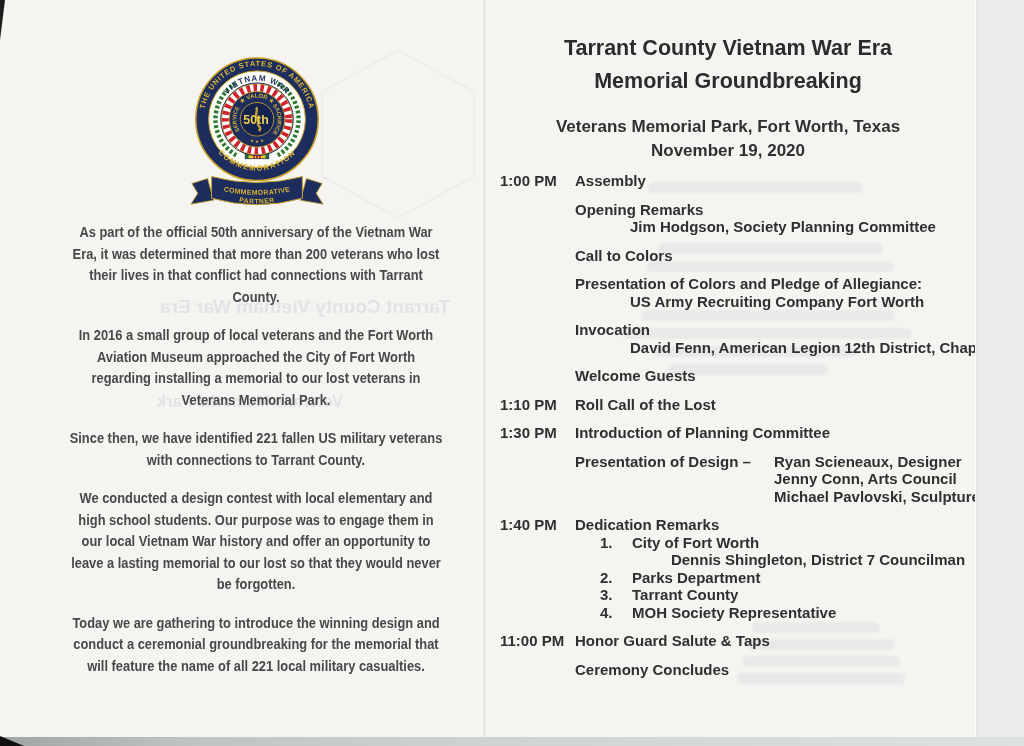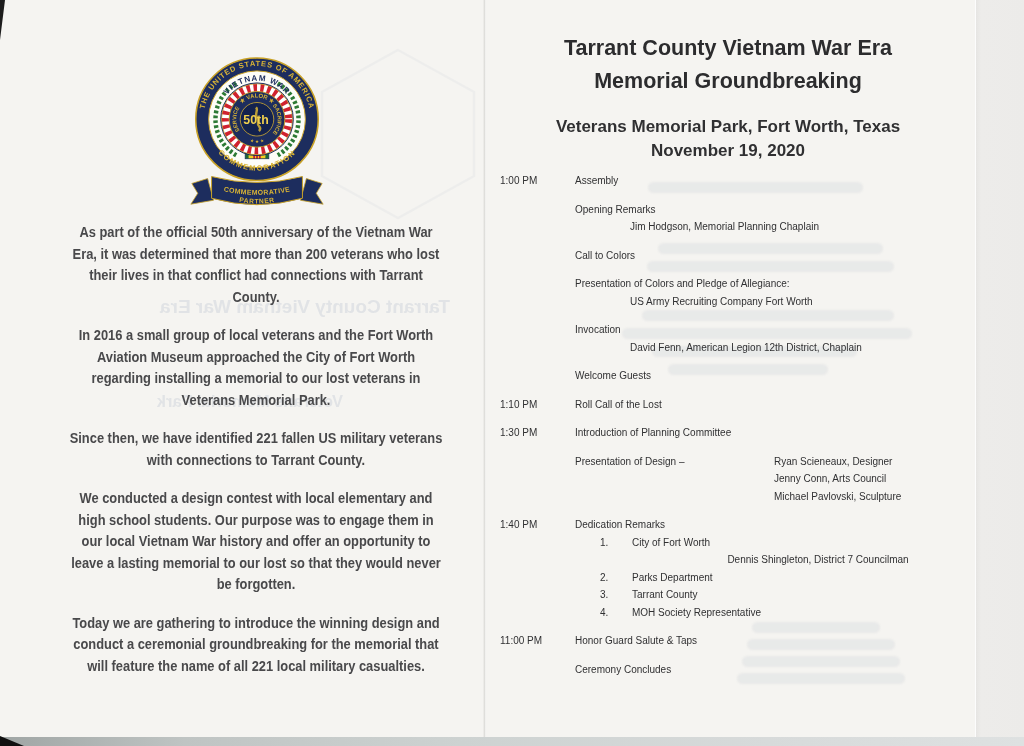--- a/index.html
+++ b/index.html
@@ -51,21 +51,21 @@
     text-align:center;
   }
   .left-text p{margin:0 0 17px 0; white-space:pre-line;}
   
   .right-page{position:absolute; left:498px; top:0; width:478px; color:#303032;}
   .rp-title{
     margin-top:32px; width:460px; text-align:center; white-space:pre-line;
     font-size:21.5px; line-height:33px; font-weight:bold; color:#2c2c2e;
   }
   .rp-sub{width:460px; text-align:center; font-weight:bold; font-size:17px; line-height:24px; margin-top:17px;}
-  .schedule{margin-top:9px; padding-left:2px; font-size:10px; font-weight:normal;}
+  .schedule{margin-top:9px; padding-left:2px; font-size:15px; font-weight:bold;}
   .sched-row{display:flex; margin-bottom:11px;}
   .sched-time{width:75px; flex:none; line-height:17.5px; white-space:nowrap;}
   .sched-body{flex:1;}
   .sched-line{line-height:17.5px; white-space:nowrap;}
   .ind1{margin-left:55px;}
   .ind2{margin-left:85px;text-align:center;}
   .num-line{display:flex; padding-left:25px;}
   .num{width:32px; flex:none;}
   .design-row{display:flex;gap:19px;}
   .design-label{width:180px; flex:none; line-height:17.5px; white-space:nowrap;}
@@ -211,21 +211,21 @@
         <div class="sched-row">
           <div class="sched-time">1:00 PM</div>
           <div class="sched-body">
             <div class="sched-line ind0">Assembly</div>
           </div>
         </div>
         <div class="sched-row">
           <div class="sched-time"></div>
           <div class="sched-body">
             <div class="sched-line ind0">Opening Remarks</div>
-            <div class="sched-line ind1">Jim Hodgson, Memorial Planning Chaplain</div>
+            <div class="sched-line ind1">Jim Hodgson, Society Planning Committee</div>
           </div>
         </div>
         <div class="sched-row">
           <div class="sched-time"></div>
           <div class="sched-body">
             <div class="sched-line ind0">Call to Colors</div>
           </div>
         </div>
         <div class="sched-row">
           <div class="sched-time"></div>

